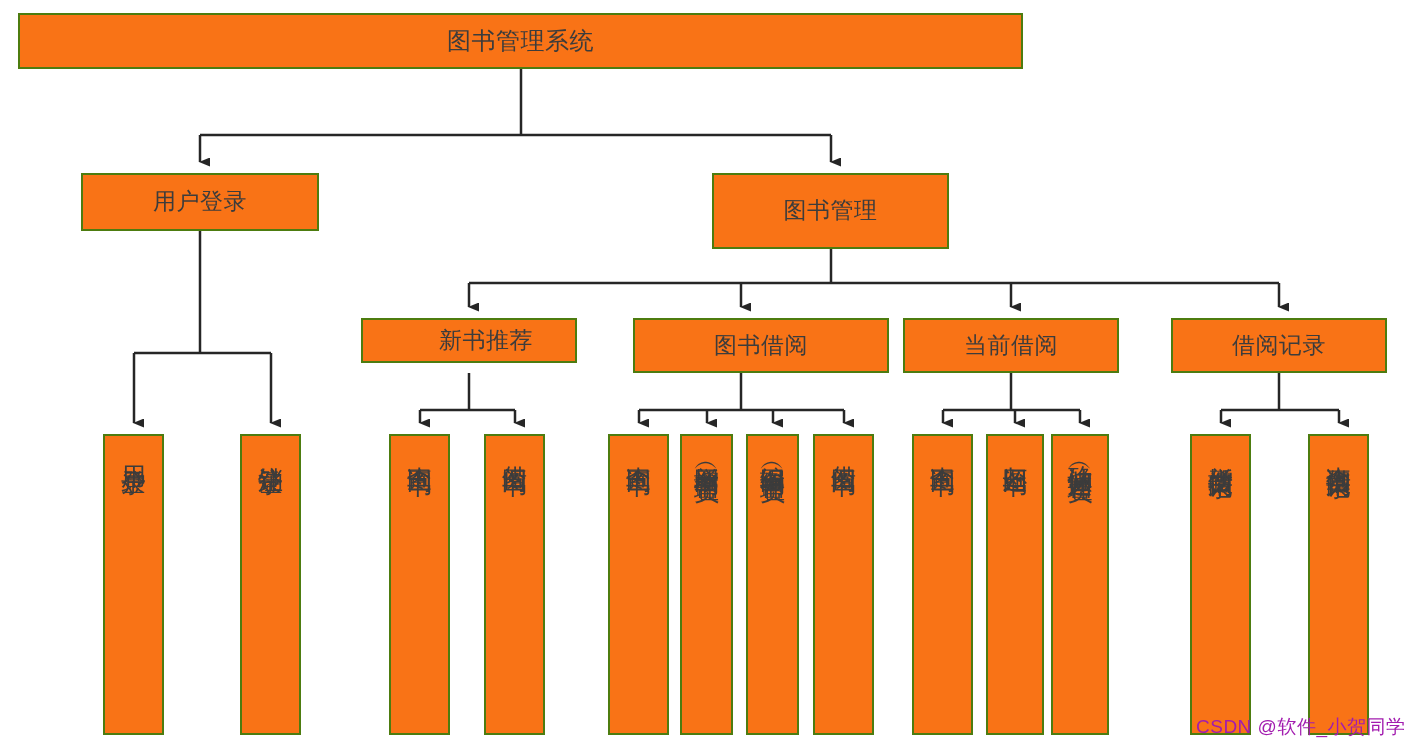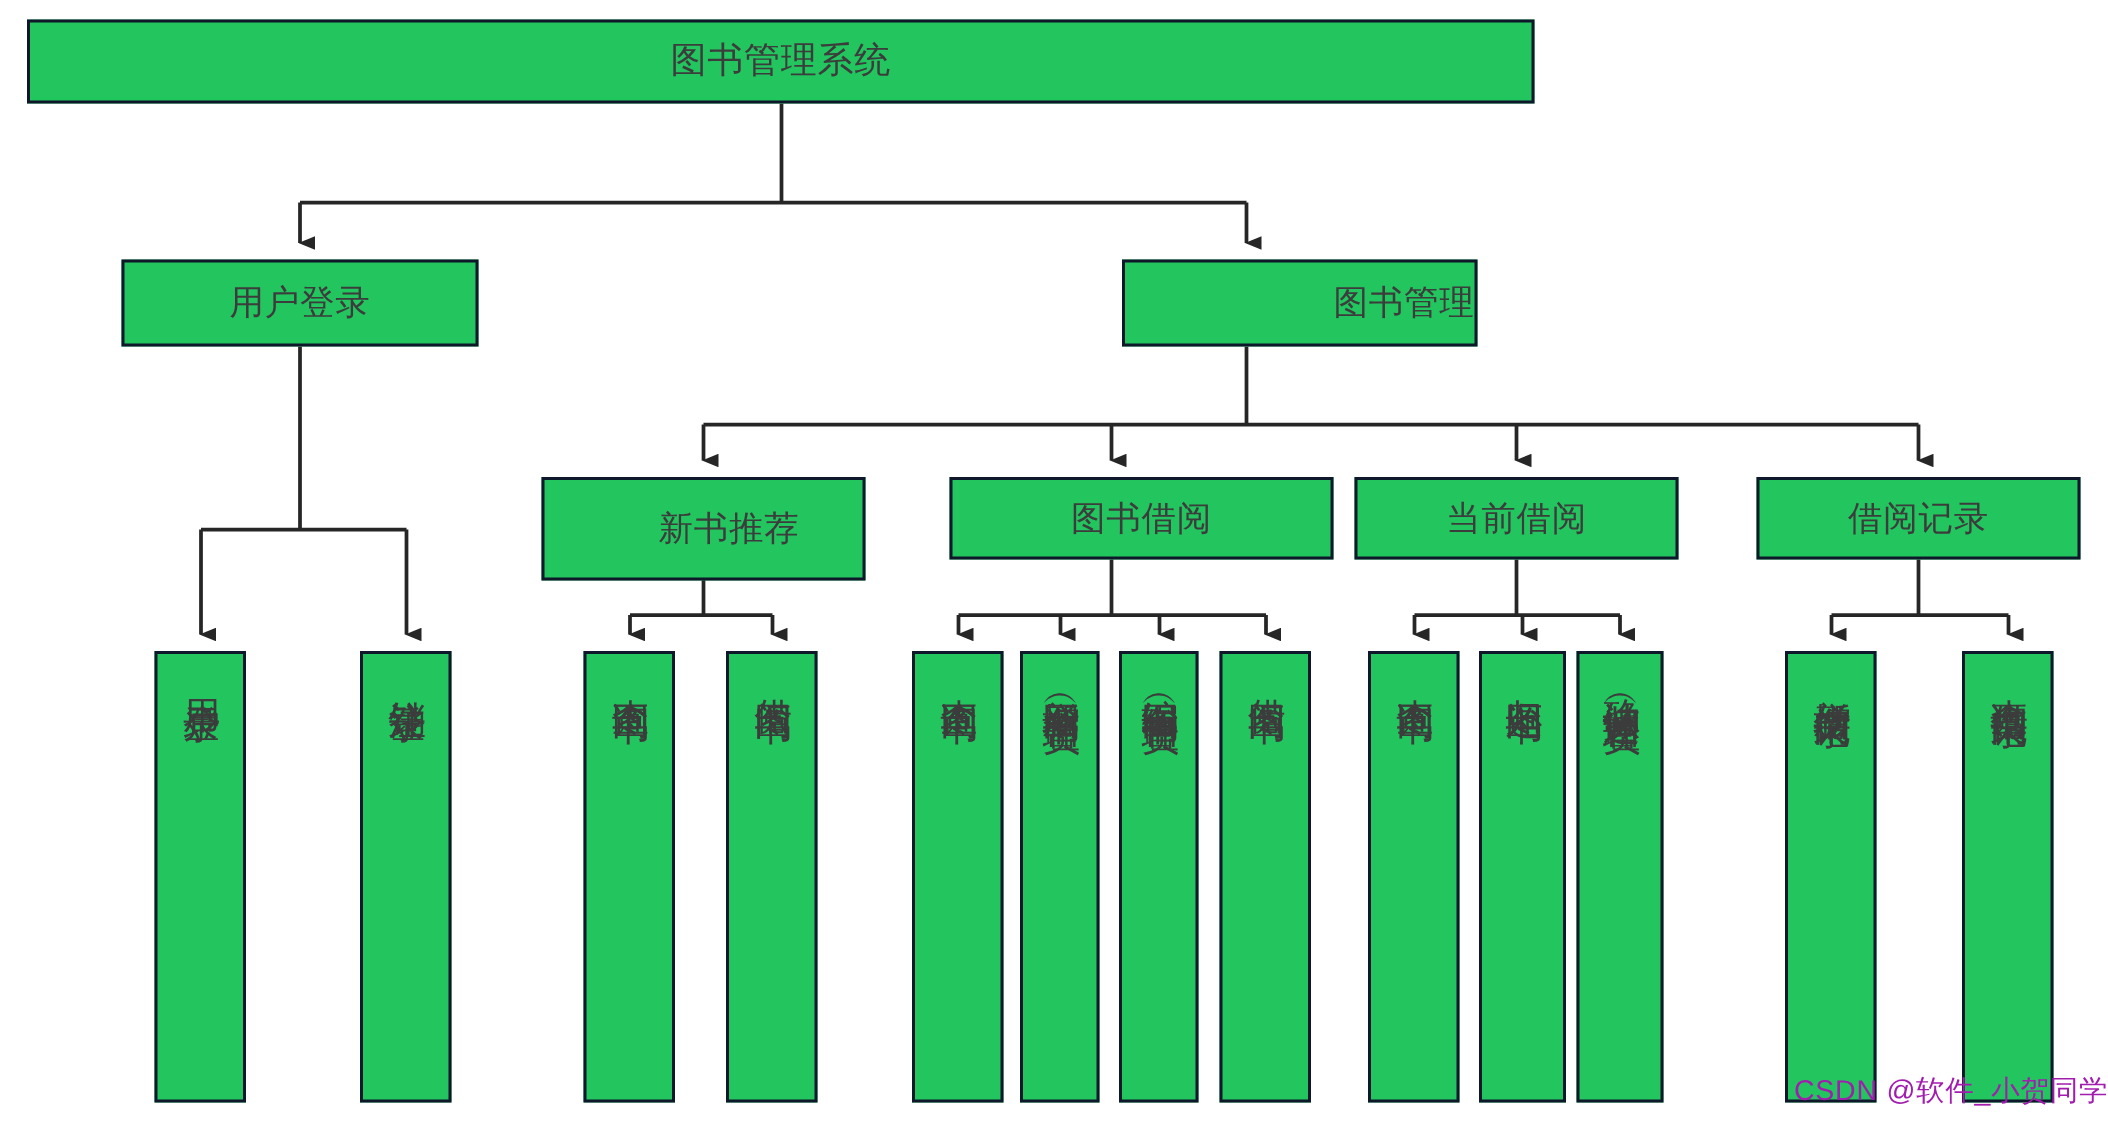--- a/index.html
+++ b/index.html
@@ -22,22 +22,22 @@
     position: absolute;
     left: 0;
     top: 0;
     width: 1405px;
     height: 747px;
     pointer-events: none;
   }
   .node {
     position: absolute;
     box-sizing: border-box;
-    border: 2px solid #0f172a;
-    background: #22c55e;
+    border: 2px solid #4d7c0f;
+    background: #f97316;
     display: flex;
     align-items: center;
     justify-content: center;
     color: #3c3c3c;
     z-index: 2;
   }
   .node .cap {
     display: block;
     text-align: center;
     line-height: 1.18;
@@ -122,25 +122,25 @@
       </g>
   </svg>
 
   <div class="node horiz root" style="left: 18px; top: 13px; width: 1005px; height: 56px;">
     <span class="cap">图书管理系统</span>
   </div>
 
   <div class="node horiz" style="left: 81px; top: 173px; width: 238px; height: 58px;">
     <span class="cap">用户登录</span>
   </div>
-  <div class="node horiz" style="left: 748px; top: 173px; width: 237px; height: 58px; justify-content: flex-end;">
+  <div class="node horiz" style="left: 712px; top: 173px; width: 237px; height: 76px;">
     <span class="cap">图书管理</span>
   </div>
 
-  <div class="node horiz" style="left: 361px; top: 318px; width: 216px; height: 69px; padding-left: 34px;">
+  <div class="node horiz" style="left: 361px; top: 318px; width: 216px; height: 45px; padding-left: 34px;">
     <span class="cap">新书推荐</span>
   </div>
   <div class="node horiz" style="left: 633px; top: 318px; width: 256px; height: 55px;">
     <span class="cap">图书借阅</span>
   </div>
   <div class="node horiz" style="left: 903px; top: 318px; width: 216px; height: 55px;">
     <span class="cap">当前借阅</span>
   </div>
   <div class="node horiz" style="left: 1171px; top: 318px; width: 216px; height: 55px;">
     <span class="cap">借阅记录</span>

